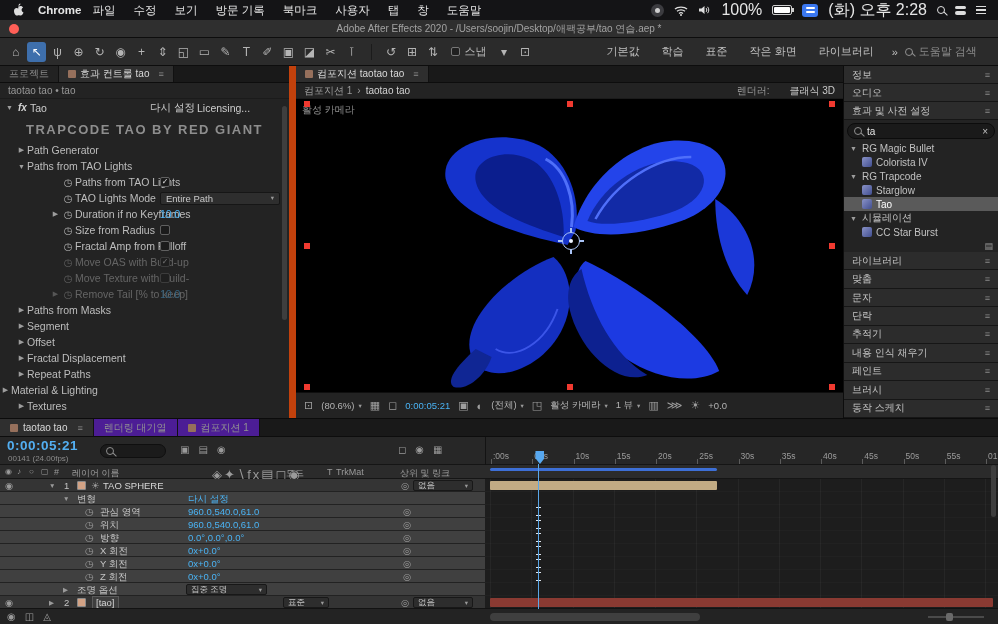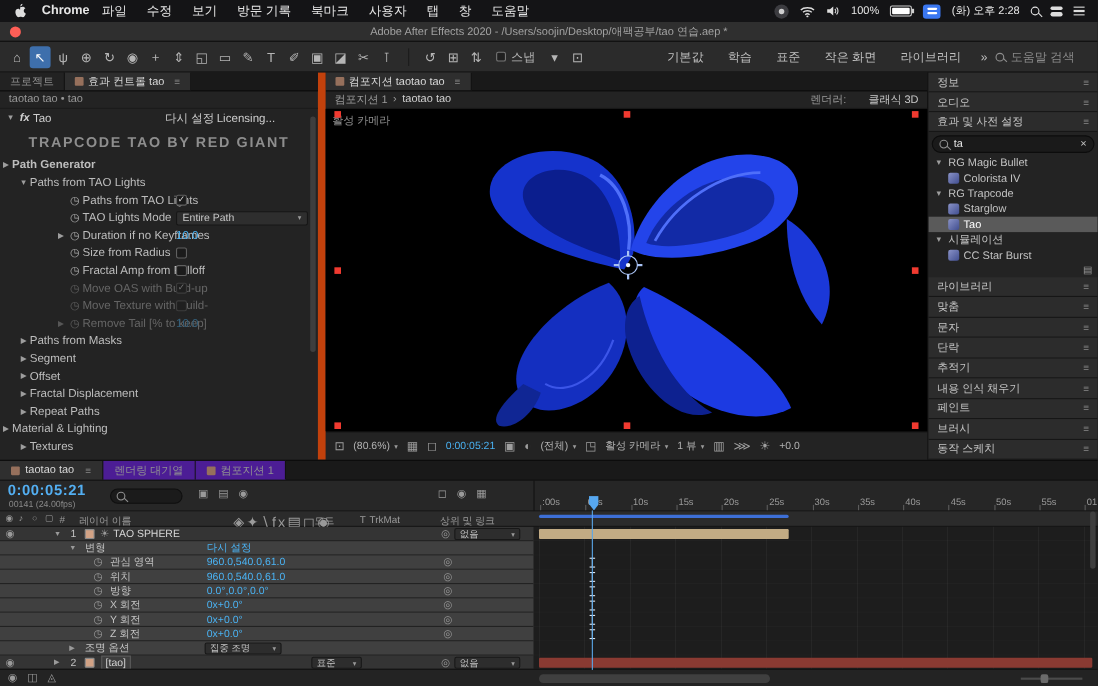--- a/index.html
+++ b/index.html
@@ -5,21 +5,21 @@
   *{margin:0;padding:0;box-sizing:border-box}
   html,body{width:998px;height:624px;overflow:hidden}
   body{background:#1e1e1e;font-family:"Liberation Sans","DejaVu Sans",sans-serif;font-size:11px;color:#c8c8c8;position:relative}
 
   
   .menubar{height:20px;background:#141416;display:flex;align-items:center;padding:0 12px;color:#e6e6e6;font-size:11.5px}
   .apple{display:flex;align-items:center;margin-right:2px}
   .mb-app{font-weight:bold;margin-left:12px;margin-right:2px}
   .mb-items{display:flex}
   .mb-item{padding:0 9px;white-space:nowrap}
-  .mb-status{margin-left:auto;display:flex;align-items:center;gap:10px;font-size:10px}
+  .mb-status{margin-left:auto;display:flex;align-items:center;gap:10px;font-size:16px}
   .camdot{width:13px;height:13px;border-radius:50%;background:#3c3c40;position:relative}
   .camdot::after{content:'';position:absolute;left:4px;top:4px;width:5px;height:5px;border-radius:50%;background:#cfcfcf}
   .batt{width:20px;height:10px;border:1px solid #cfcfcf;border-radius:2px;position:relative}
   .batt::before{content:'';position:absolute;inset:1px;background:#fff;border-radius:1px}
   .batt::after{content:'';position:absolute;right:-3px;top:2px;width:2px;height:4px;background:#cfcfcf}
   .ime{width:16px;height:13px;background:#3a77f0;border-radius:3px;display:flex;flex-direction:column;align-items:center;justify-content:center;gap:2px}
   .ime i{width:9px;height:2px;background:#fff;border-radius:1px}
   .mag{width:8px;height:8px;border:1.4px solid #8f8f8f;border-radius:50%;position:relative;flex:none}
   .mag::after{content:'';position:absolute;width:5px;height:1.4px;background:#8f8f8f;transform:rotate(45deg);right:-4px;bottom:-1px}
   .mag.light{border-color:#e2e2e2}.mag.light::after{background:#e2e2e2}
@@ -282,21 +282,21 @@
     <div class="ec-breadcrumb">taotao tao • tao</div>
     <div class="ec-fxrow">
       <span class="twirl">▼</span>
       <span class="fxbadge">fx</span>
       <span>Tao</span>
       <span class="fxreset">다시 설정</span>
       <span class="fxlic">Licensing...</span>
     </div>
     <div class="ec-banner">TRAPCODE TAO BY RED GIANT</div>
     <div id="ec-rows">
-        <div class="ec-row" style=" font-weight: bold;">
+        <div class="ec-row" style="padding-left: 16px;">
           <span class="twirl">▶</span>
           <span class="ec-label">Path Generator</span>
         </div>
         <div class="ec-row" style="padding-left: 16px;">
           <span class="twirl">▼</span>
           <span class="ec-label">Paths from TAO Lights</span>
         </div>
         <div class="ec-row" style="padding-left: 50px;">
           <span class="twirl"></span>
           <span class="stopwatch">◷</span>
@@ -737,21 +737,21 @@
         <div class="row-graph">
           <div class="kf" style="left: 51.4688px;">
             <i></i>
           </div>
         </div>
       </div>
       <div class="tl-row">
         <div class="row-left">
           <span class="rl dim twsm" style="left: 63px;">▶</span>
           <span class="rl" style="left: 77px;">조명 옵션</span>
-          <div class="tl-dd" style="width: 70px; left: 186px;">
+          <div class="tl-dd" style="width: 81px; left: 186px;">
             <span>집중 조명</span>
             <span class="caret">▾</span>
           </div>
         </div>
         <div class="row-graph"></div>
       </div>
       <div class="tl-row layer">
         <div class="row-left">
           <span class="rl dim" style="left: 5px;">◉</span>
           <span class="rl dim twsm" style="left: 49px;">▶</span>

